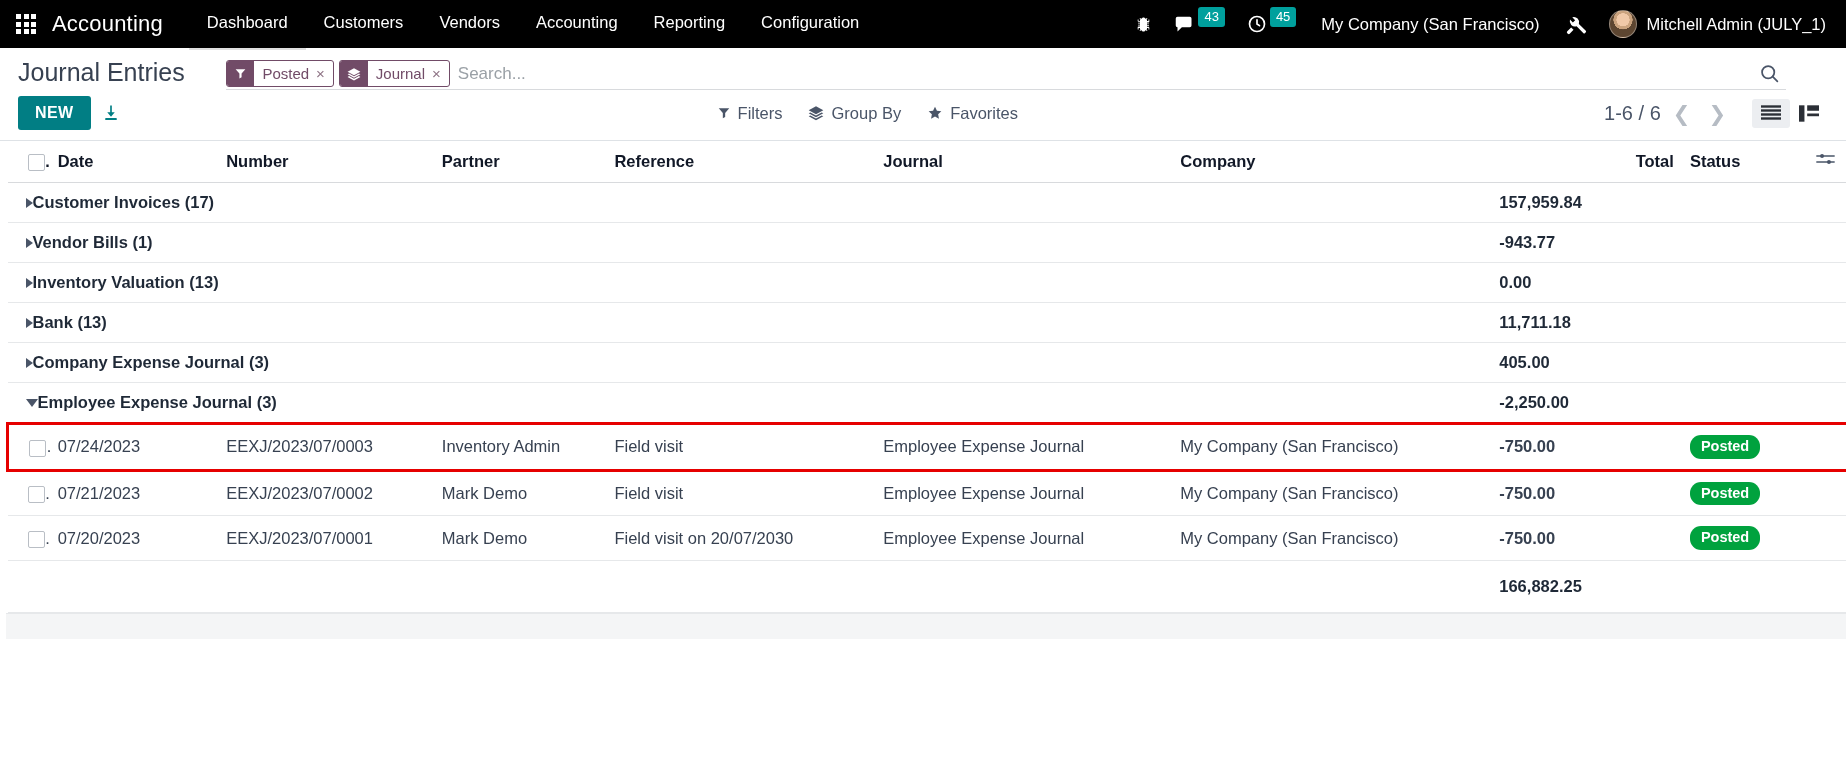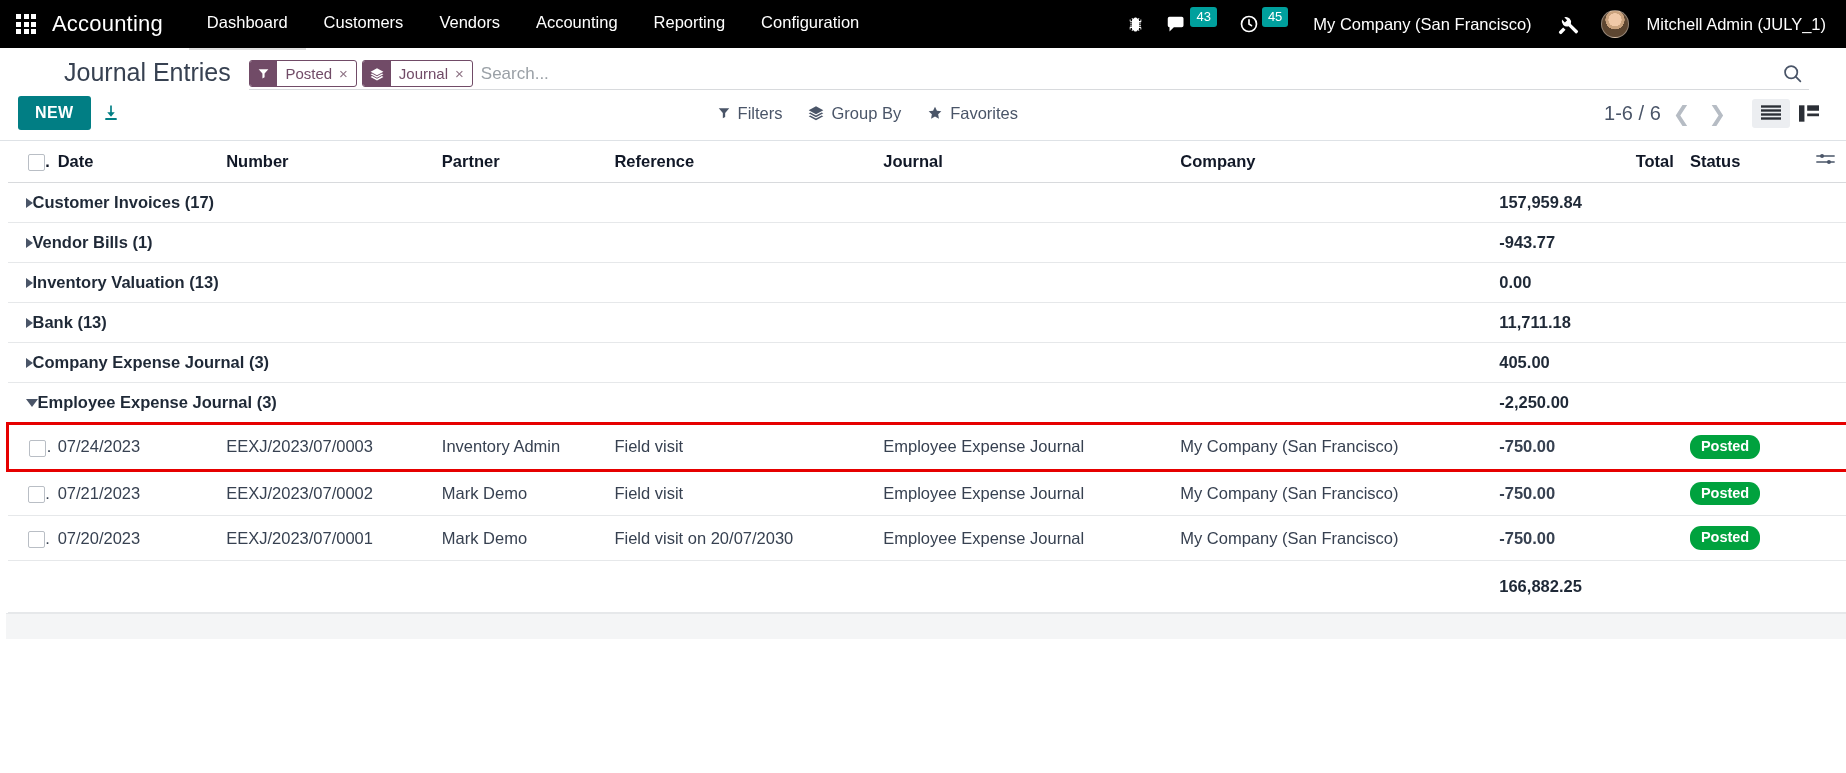--- a/index.html
+++ b/index.html
@@ -70,37 +70,37 @@
     padding: 3px 6px 4px;
     border-radius: 3px;
     margin-left: 3px;
     position: relative;
     top: -7px;
   }
   .company-name { padding: 0 14px; font-size: 16.5px; cursor: pointer; }
   .user-zone {
     display: flex;
     align-items: center;
-    gap: 18px;
+    gap: 10px;
     padding: 0 20px 0 10px;
     cursor: pointer;
     font-size: 16.5px;
   }
   .avatar {
     width: 28px; height: 28px; border-radius: 50%;
     background: radial-gradient(circle at 50% 34%, #f0c9a8 0 30%, #caa37e 31% 44%, #5d4631 45% 100%);
     border: 1px solid rgba(255,255,255,.35);
     overflow: hidden;
     flex: none;
   }
 
   
   .control-panel { background: #fff; border-bottom: 1px solid #dee2e6; }
   .cp-row-1 { display: flex; align-items: flex-start; padding: 10px 18px 0 18px; }
-  .breadcrumb-zone { flex: 0 0 auto; margin-left: 46px; }
+  .breadcrumb-zone { flex: 0 0 auto; }
   .page-title { font-size: 25px; font-weight: 400; color: #374151; line-height: 1.15; }
 
   .searchview-wrap {
     flex: 1 1 auto;
     display: flex;
     justify-content: center;
     padding-top: 2px;
   }
   .searchview {
     display: flex;

